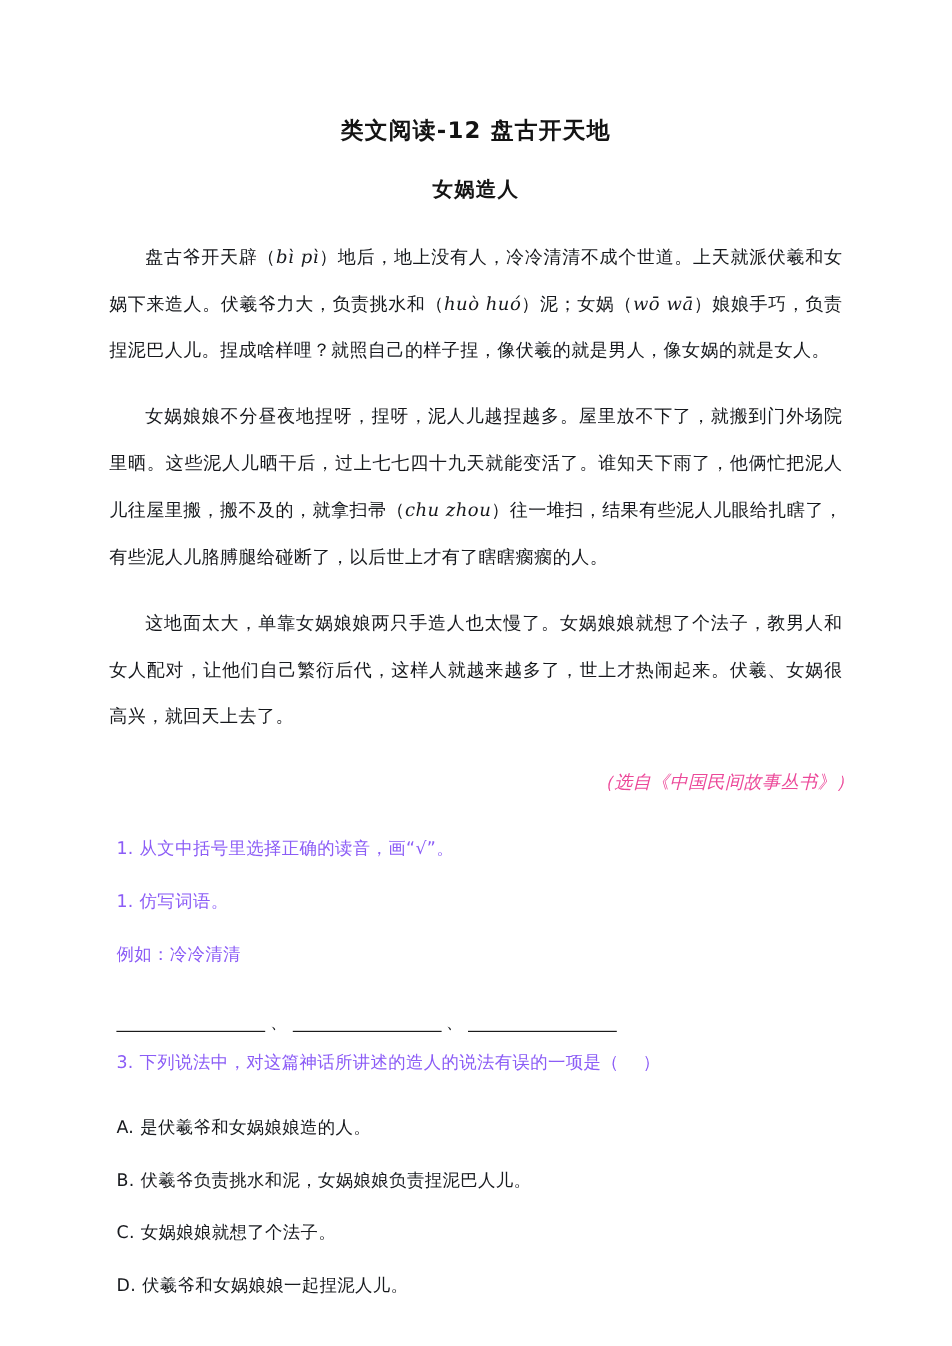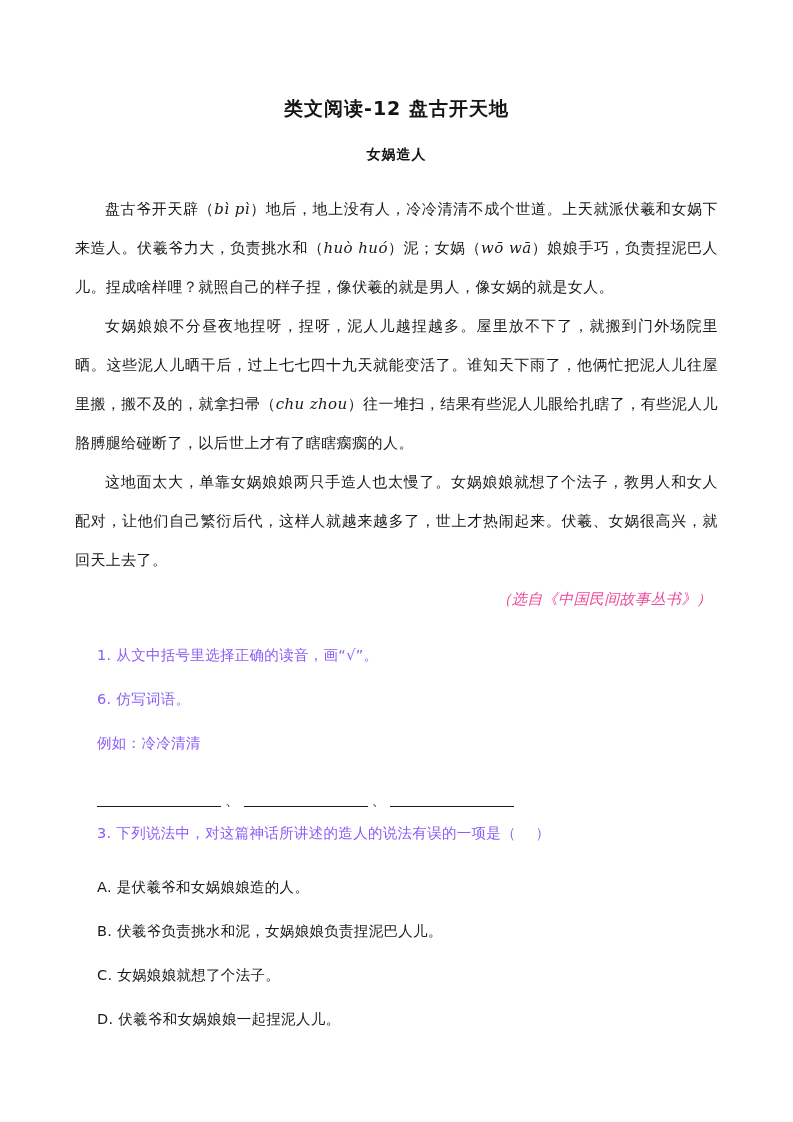--- a/index.html
+++ b/index.html
@@ -36,41 +36,41 @@
     font-family: "DejaVu Sans", "Liberation Sans", sans-serif;
     font-size: 19px;
     font-weight: 700;
     letter-spacing: 1px;
     margin-top: 96px;
     color: #141414;
   }
   .doc-subtitle {
     text-align: center;
     font-family: "DejaVu Sans", "Liberation Sans", sans-serif;
-    font-size: 14px;
+    font-size: 17px;
     font-weight: 700;
     letter-spacing: 1px;
     margin-top: 24px;
     color: #141414;
   }
 
   
   .passage {
     margin-top: 26px;
   }
   .para {
     font-family: "DejaVu Serif", "Liberation Serif", serif;
     font-size: 15px;
     line-height: 39px;
     text-align: justify;
     text-justify: inter-ideograph;
     text-indent: 2em;
     letter-spacing: 0.4px;
     color: #16181c;
-    margin: 0;
+    margin: 16px;
     font-style: italic;
     font-synthesis: none;
   }
   .source {
     font-family: "DejaVu Serif", "Liberation Serif", serif;
     font-style: italic;
     font-size: 15px;
     line-height: 39px;
     text-align: right;
     letter-spacing: 0.4px;
@@ -148,21 +148,21 @@
       <p class="para">盘古爷开天辟（bì pì）地后，地上没有人，冷冷清清不成个世道。上天就派伏羲和女娲下来造人。伏羲爷力大，负责挑水和（huò huó）泥；女娲（wō wā）娘娘手巧，负责捏泥巴人儿。捏成啥样哩？就照自己的样子捏，像伏羲的就是男人，像女娲的就是女人。</p>
       <p class="para">女娲娘娘不分昼夜地捏呀，捏呀，泥人儿越捏越多。屋里放不下了，就搬到门外场院里晒。这些泥人儿晒干后，过上七七四十九天就能变活了。谁知天下雨了，他俩忙把泥人儿往屋里搬，搬不及的，就拿扫帚（chu zhou）往一堆扫，结果有些泥人儿眼给扎瞎了，有些泥人儿胳膊腿给碰断了，以后世上才有了瞎瞎瘸瘸的人。</p>
       <p class="para">这地面太大，单靠女娲娘娘两只手造人也太慢了。女娲娘娘就想了个法子，教男人和女人配对，让他们自己繁衍后代，这样人就越来越多了，世上才热闹起来。伏羲、女娲很高兴，就回天上去了。</p>
       <p class="source">（选自《中国民间故事丛书》）</p>
     </div>
 
     <div class="questions">
 
       <p class="q-line">1. 从文中括号里选择正确的读音，画“√”。</p>
 
-      <p class="q-line">6. 仿写词语。</p>
+      <p class="q-line">1. 仿写词语。</p>
 
       <p class="q-line q-example">例如：冷冷清清</p>
 
       <div class="blank-row">
         <span class="blank"></span>
         <span class="blank-sep">、</span>
         <span class="blank"></span>
         <span class="blank-sep">、</span>
         <span class="blank"></span>
       </div>

